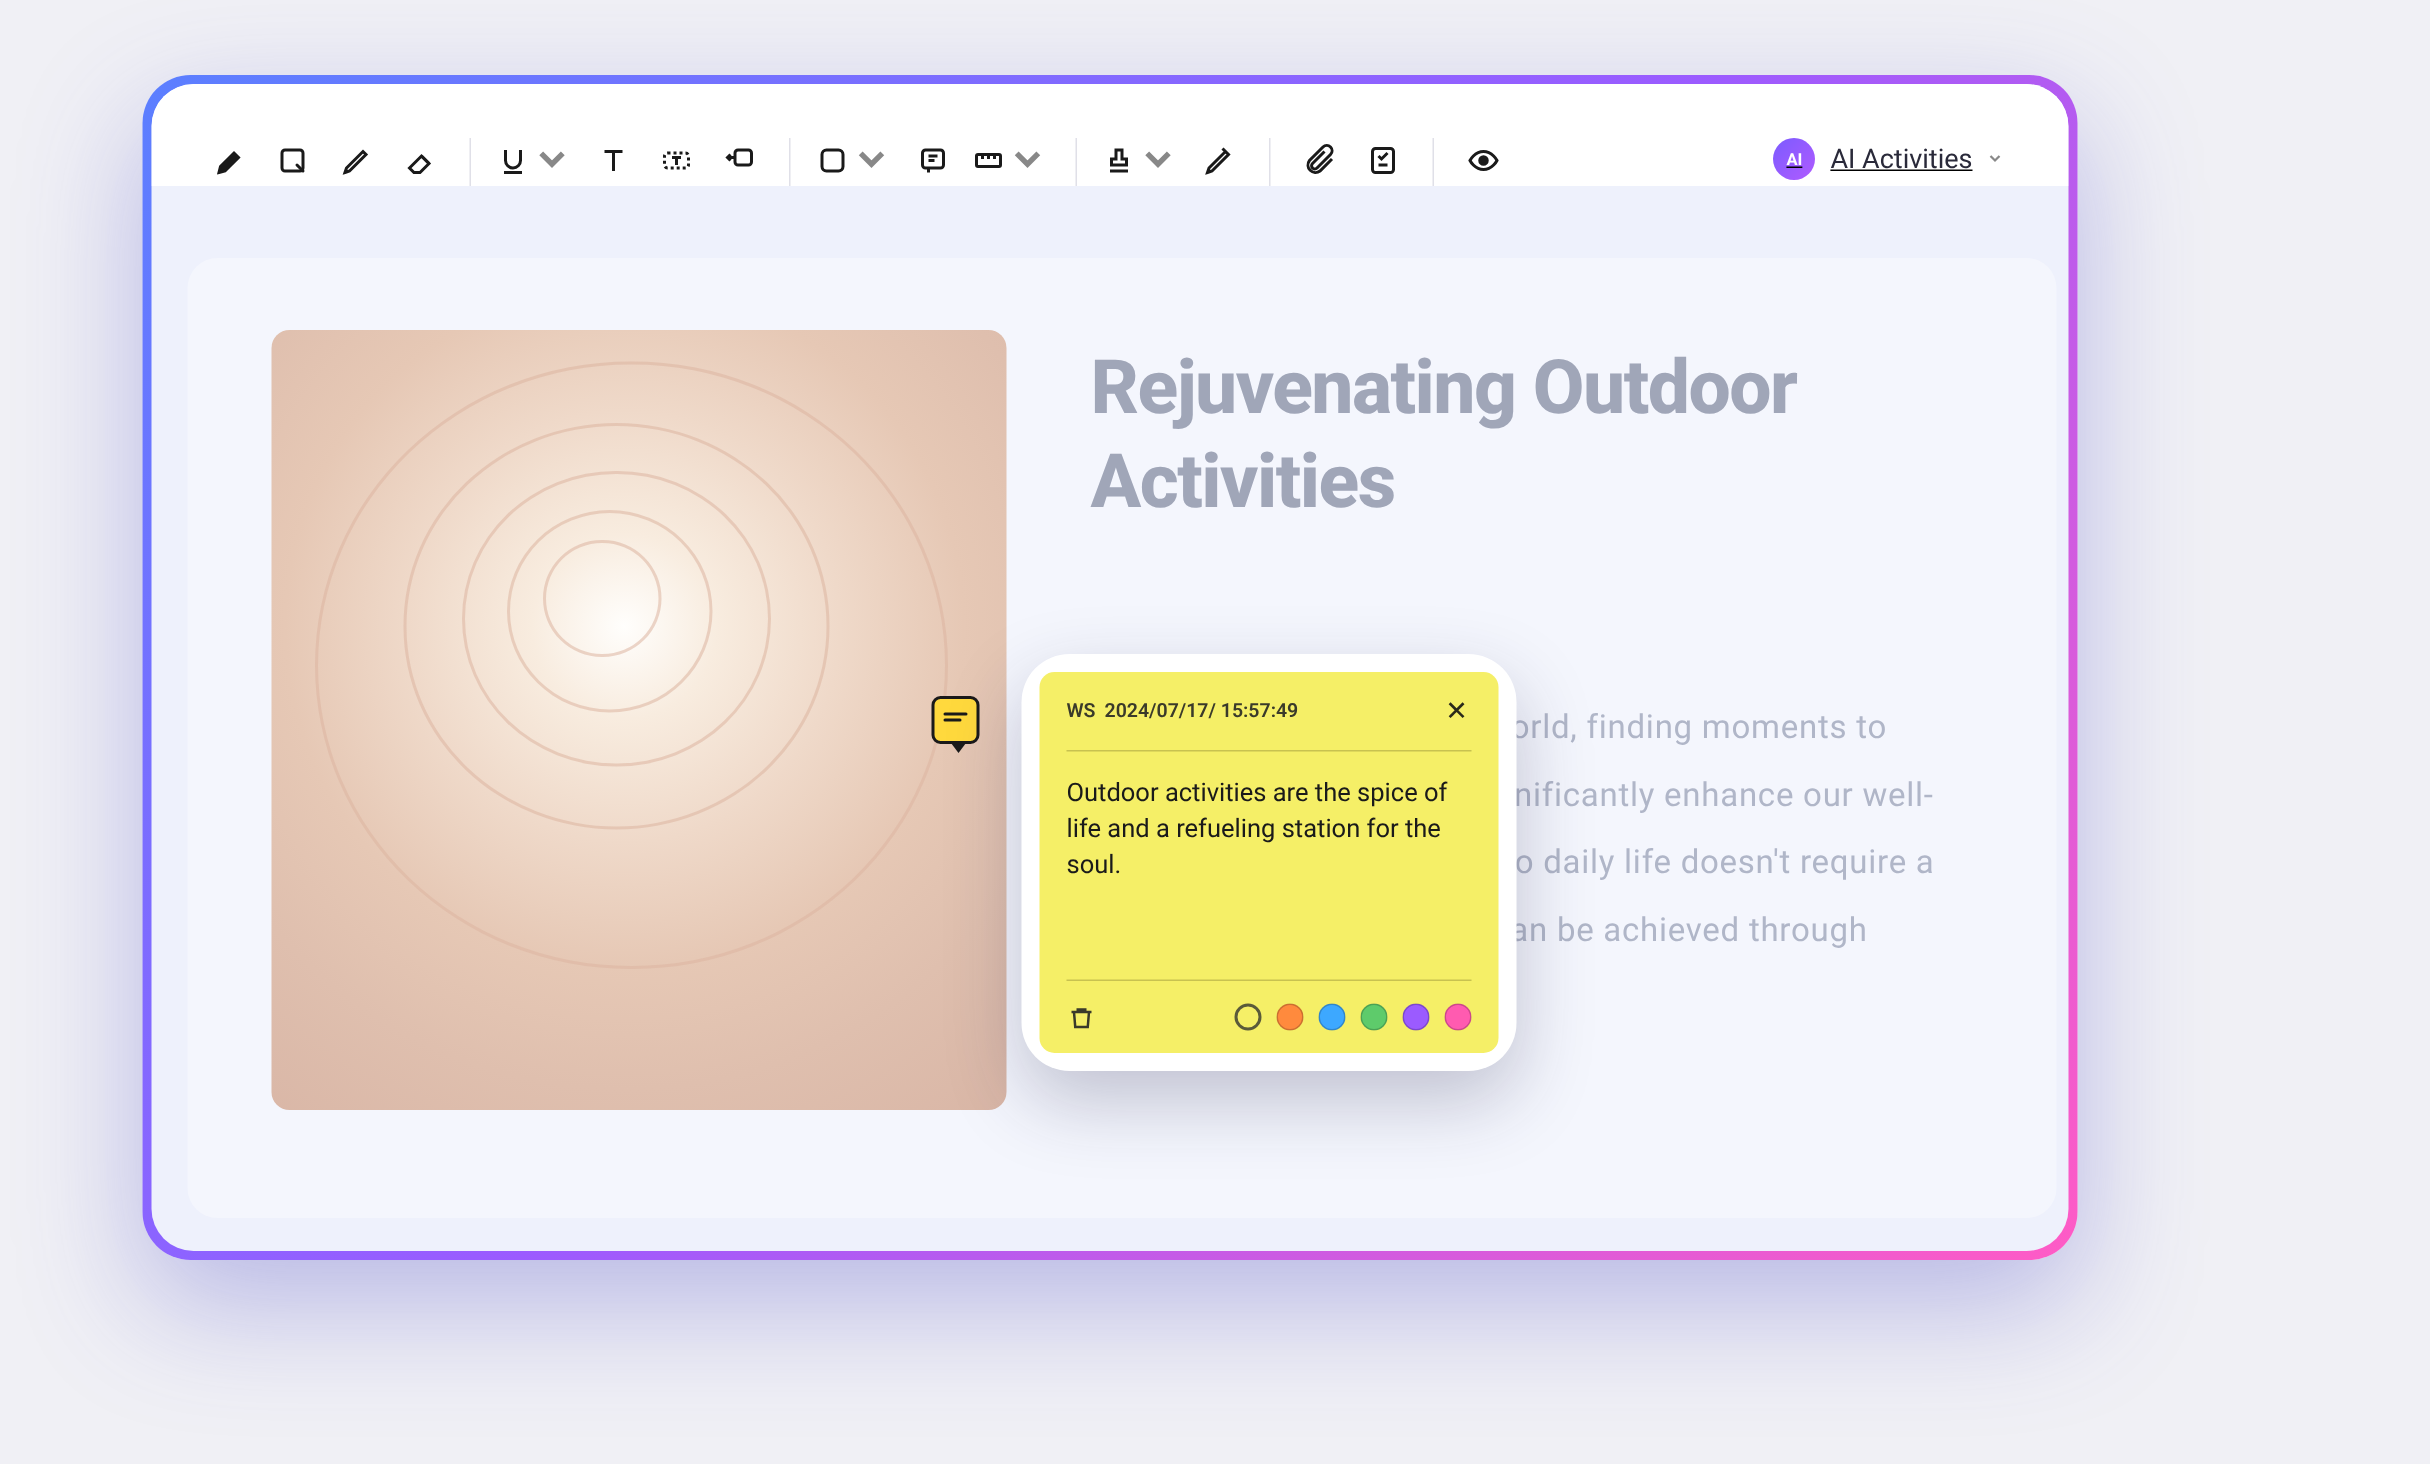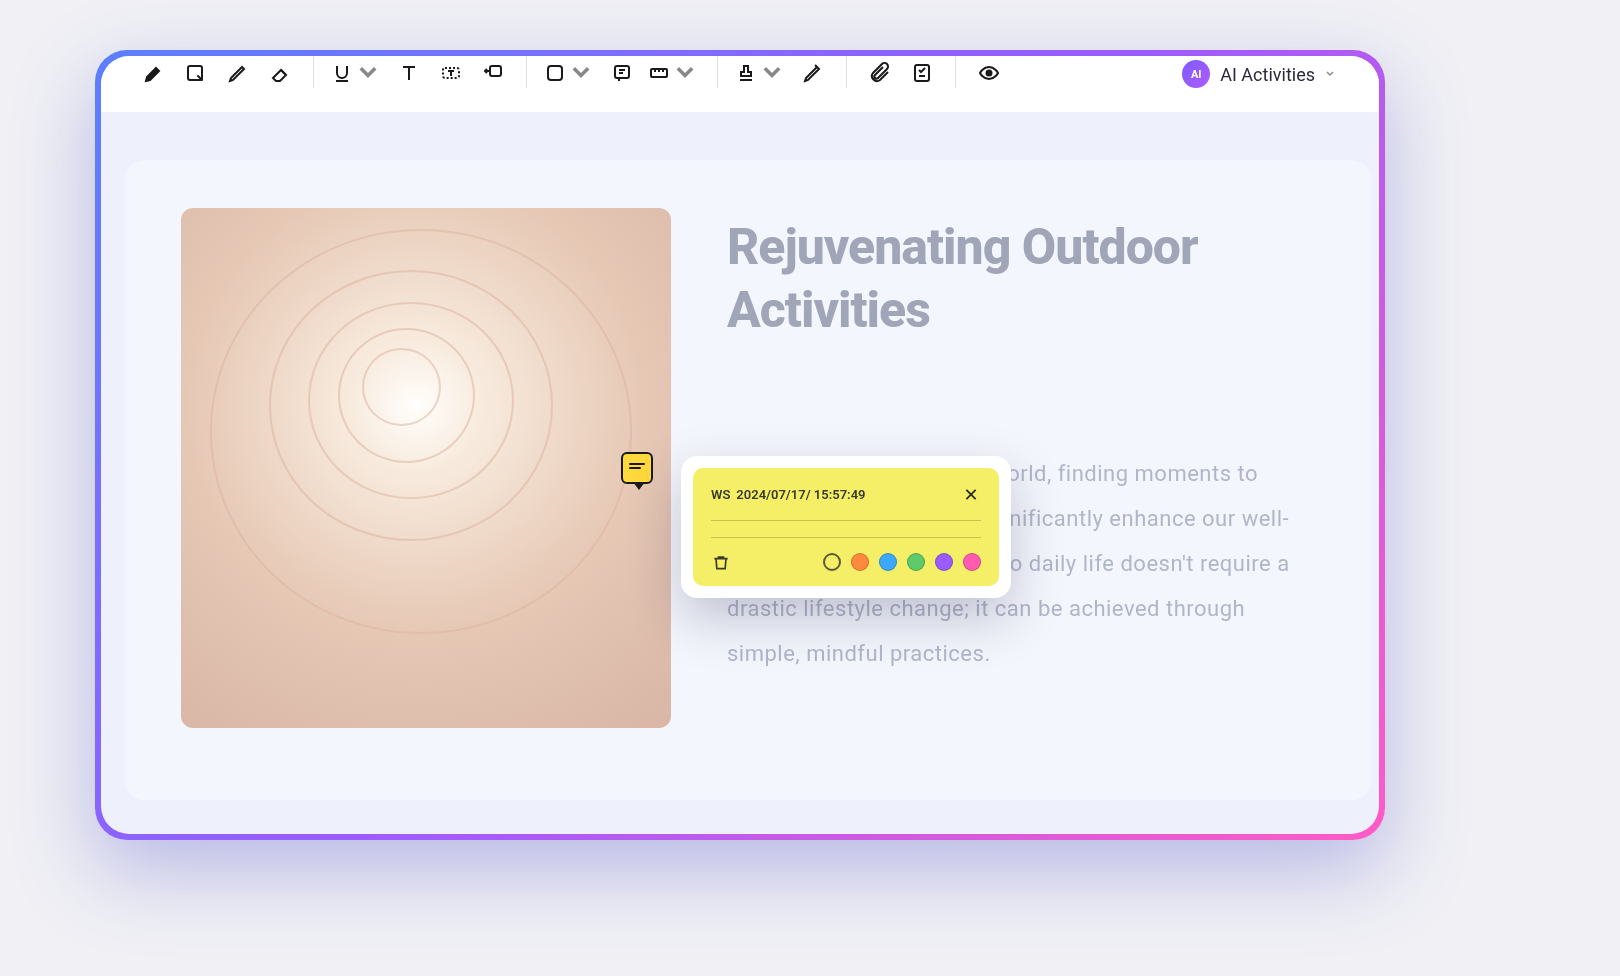--- a/index.html
+++ b/index.html
@@ -26,26 +26,27 @@
       background: #eef1fc;
       border-radius: 28px;
       width: 100%;
       height: 100%;
       display: flex;
       flex-direction: column;
       overflow: hidden;
     }
     .toolbar {
       background: #fff;
-      height: 56px;
-      display: flex;
-      align-items: flex-start;
+      height: 68px;
+      display: flex;
+      align-items: flex-end;
       padding: 0 36px;
       gap: 8px;
       border-radius: 28px 28px 0 0;
+      text-decoration: underline;
     }
     .tool-btn {
       width: 34px;
       height: 34px;
       display: flex;
       align-items: center;
       justify-content: center;
       border-radius: 6px;
       cursor: pointer;
       color: #1a1a1a;
@@ -157,24 +158,24 @@
       height: 10px;
       display: flex;
       flex-direction: column;
       gap: 2px;
     }
     .note-marker-inner span { height: 2px; background: #1a1a1a; border-radius: 1px; }
     .note-marker-inner span:nth-child(2) { width: 75%; }
     .sticky-note {
       position: absolute;
       left: 580px;
-      top: 344px;
+      top: 312px;
       width: 330px;
       background: #fff;
-      border-radius: 16px;
+      border-radius: 32px;
       box-shadow: 0 20px 50px rgba(40, 40, 80, 0.25);
       padding: 12px;
       z-index: 10;
     }
     .sticky-inner {
       background: #f5ef67;
       border-radius: 10px;
       padding: 16px 18px 14px 18px;
       position: relative;
     }
@@ -385,20 +386,21 @@
       <div class="sticky-note">
         <div class="sticky-inner">
           <div class="sticky-header">
             <div class="sticky-meta">
               <span>WS</span>
               <span>2024/07/17/ 15:57:49</span>
             </div>
             <div class="sticky-close">✕</div>
           </div>
           <div class="sticky-sep"></div>
+          <div class="sticky-body">Outdoor activities are the spice of life and a refueling station for the soul.</div>
           <div class="sticky-footer">
             <div class="trash-btn">
               <svg viewBox="0 0 24 24" fill="none" stroke="currentColor" stroke-width="2">
                   <path d="M6 8h12l-1 12H7L6 8zM9 8V6h6v2M4 8h16"></path>
                 </svg>
             </div>
             <div class="color-swatches">
               <div class="swatch hollow"></div>
               <div class="swatch" style="background:#ff8a3d"></div>
               <div class="swatch" style="background:#3da8ff"></div>

